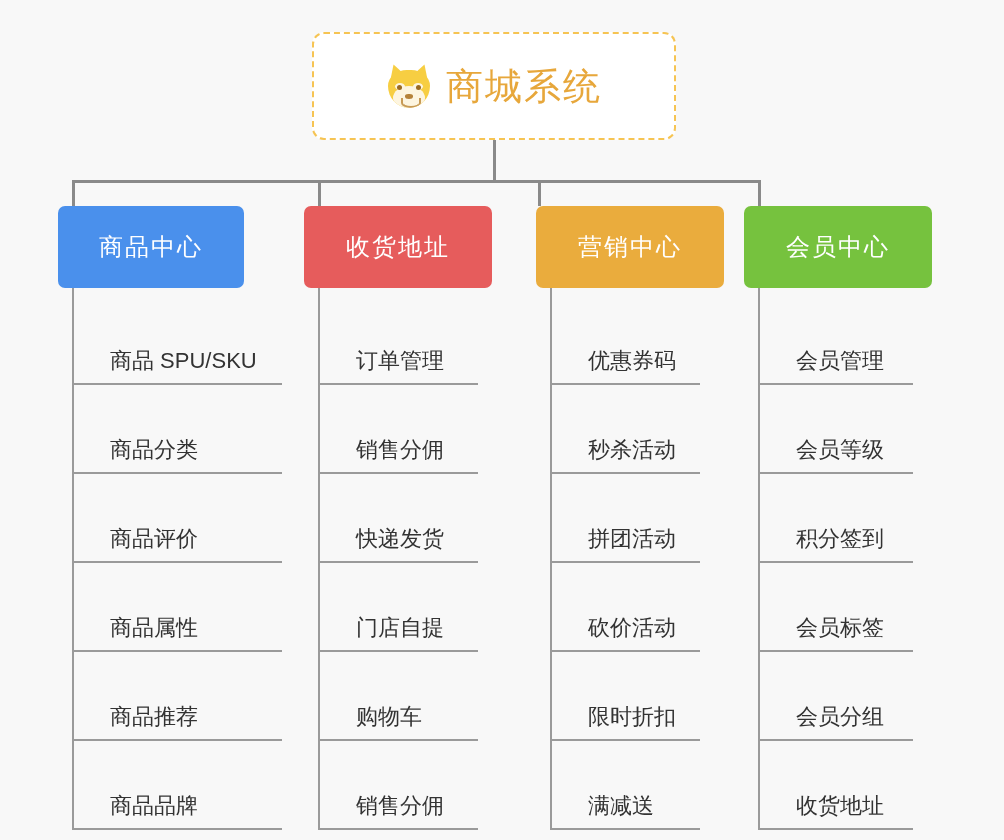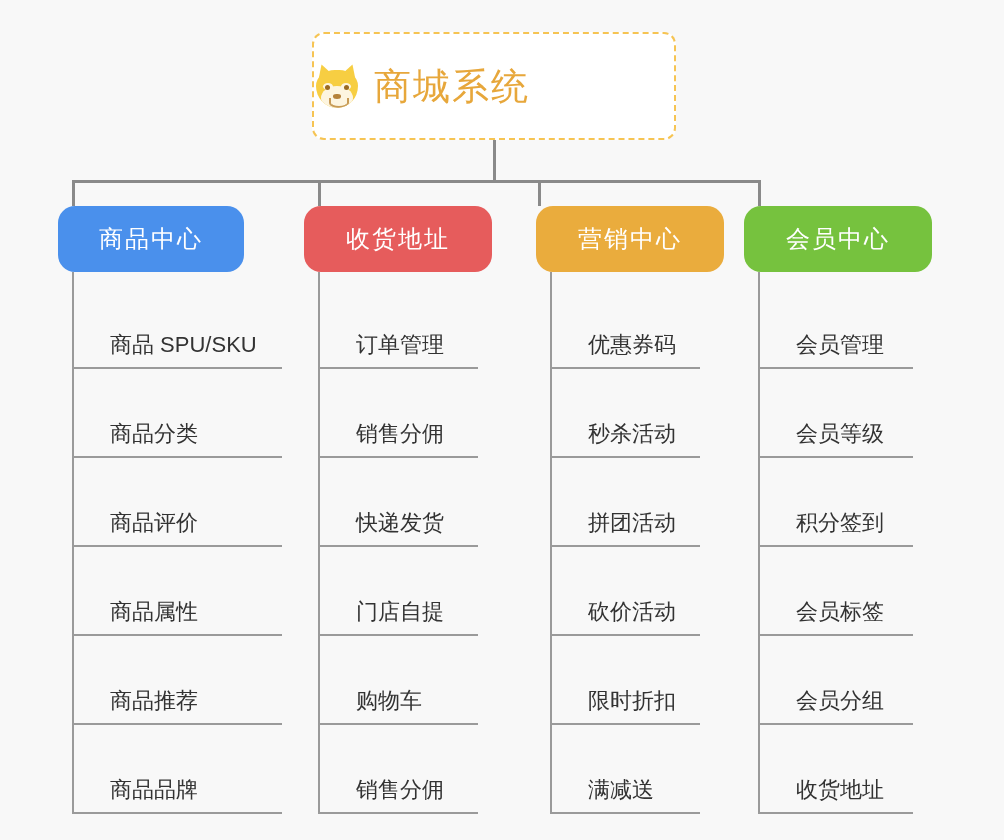--- a/index.html
+++ b/index.html
@@ -29,20 +29,21 @@
     left: 312px;
     top: 32px;
     width: 364px;
     height: 108px;
     box-sizing: border-box;
     background: #ffffff;
     border: 2px dashed #f6c453;
     border-radius: 12px;
     display: flex;
     align-items: center;
+    justify-content: center;
     gap: 14px;
   }
   .root-title {
     font-size: 37px;
     color: #e7a73b;
     letter-spacing: 2px;
     line-height: 1;
     white-space: nowrap;
   }
 
@@ -134,22 +135,22 @@
   .conn-v { width: 3px; }
   .conn-h { height: 3px; }
 
   
   .branch {
     position: absolute;
     top: 206px;
   }
   .branch-header {
     box-sizing: border-box;
-    height: 66px;
-    border-radius: 17px;
+    height: 82px;
+    border-radius: 7px;
     display: flex;
     align-items: center;
     justify-content: center;
     color: #ffffff;
     font-size: 24px;
     letter-spacing: 2px;
     white-space: nowrap;
   }
 
   

